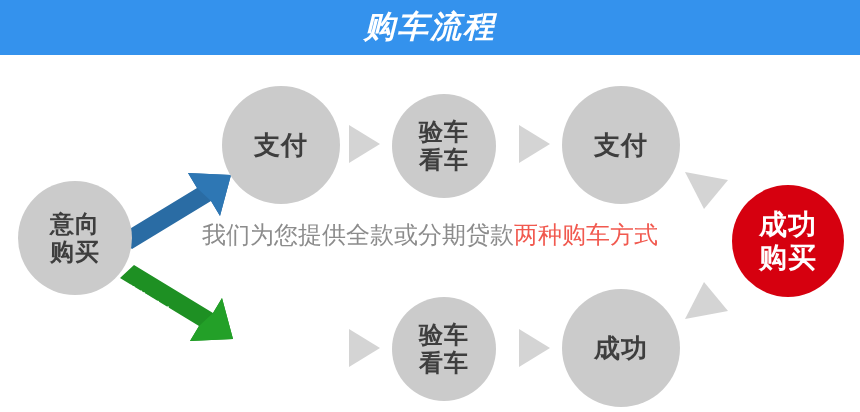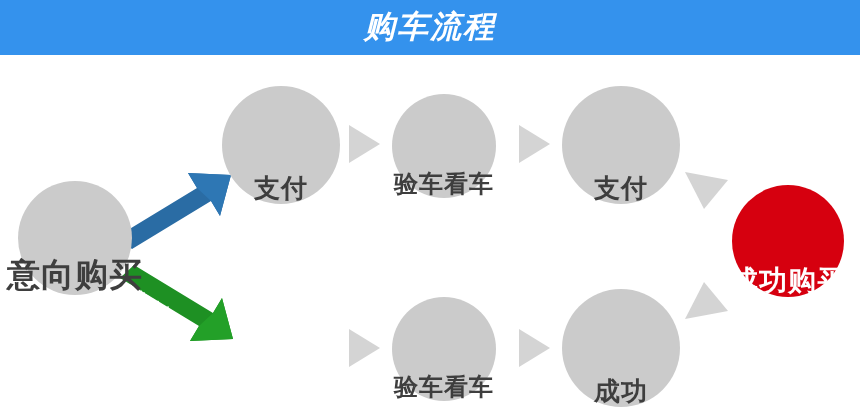--- a/index.html
+++ b/index.html
@@ -62,22 +62,22 @@
     width: 860px;
     height: 357px;
     display: block;
   }
 
   
   .node {
     position: absolute;
     border-radius: 50%;
     display: flex;
-    flex-direction: row;
-    align-items: flex-end;
+    flex-direction: column;
+    align-items: center;
     justify-content: center;
     box-sizing: border-box;
   }
   .node-gray {
     background: #cbcbcb;
   }
   .node-red {
     background: #d6000f;
   }
   .node-line {
@@ -92,21 +92,21 @@
     letter-spacing: 1px;
   }
   .node-red .node-line {
     color: #ffffff;
     font-size: 28px;
     letter-spacing: 1px;
   }
 
   
   #node-intent     { left: 18px;  top: 126px; width: 114px; height: 114px; }
-  #node-intent .node-line { font-size: 33px; }
+  #node-intent .node-line { font-size: 24px; }
   #node-deposit    { left: 222px; top: 31px;  width: 118px; height: 118px; }
   #node-inspect-1  { left: 392px; top: 39px;  width: 104px; height: 104px; }
   #node-inspect-1 .node-line { font-size: 24px; }
   #node-balance    { left: 562px; top: 31px;  width: 118px; height: 118px; }
   #node-review     { left: 222px; top: 234px; width: 118px); height: 118px; }
   #node-review     { left: 222px; top: 234px; width: 118px; height: 118px; }
   #node-inspect-2  { left: 392px; top: 242px; width: 104px; height: 104px; }
   #node-inspect-2 .node-line { font-size: 24px; }
   #node-loan       { left: 562px; top: 234px; width: 118px; height: 118px; }
   #node-success    { left: 732px; top: 130px; width: 112px; height: 112px; }
@@ -206,15 +206,18 @@
     </div>
     <div class="node node-gray" id="node-loan">
       <span class="node-line">成功</span>
     </div>
 
     <div class="node node-red" id="node-success">
       <span class="node-line">成功</span>
       <span class="node-line">购买</span>
     </div>
 
+    <div id="middle-note">
+      <span class="note-gray">我们为您提供全款或分期贷款</span><span class="note-red">两种购车方式</span>
+    </div>
 
   </div>
 </div>
 
 </body></html>

